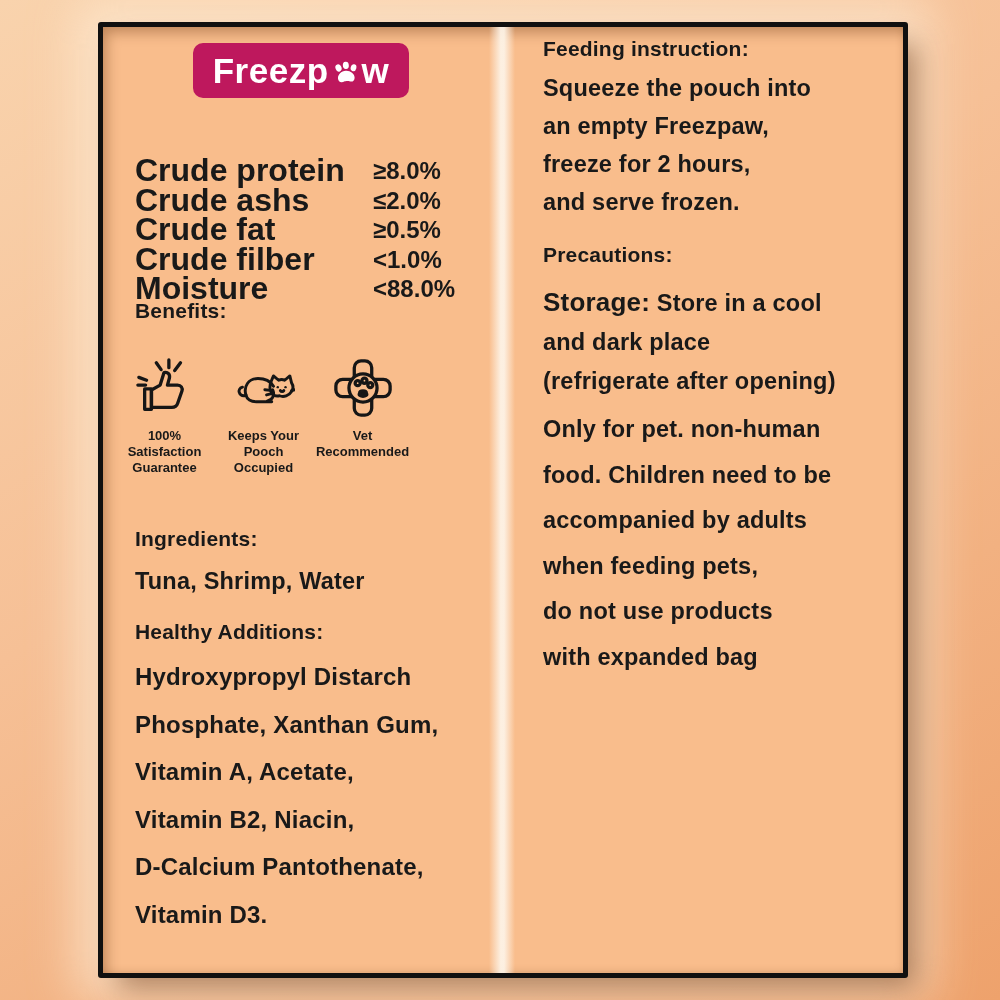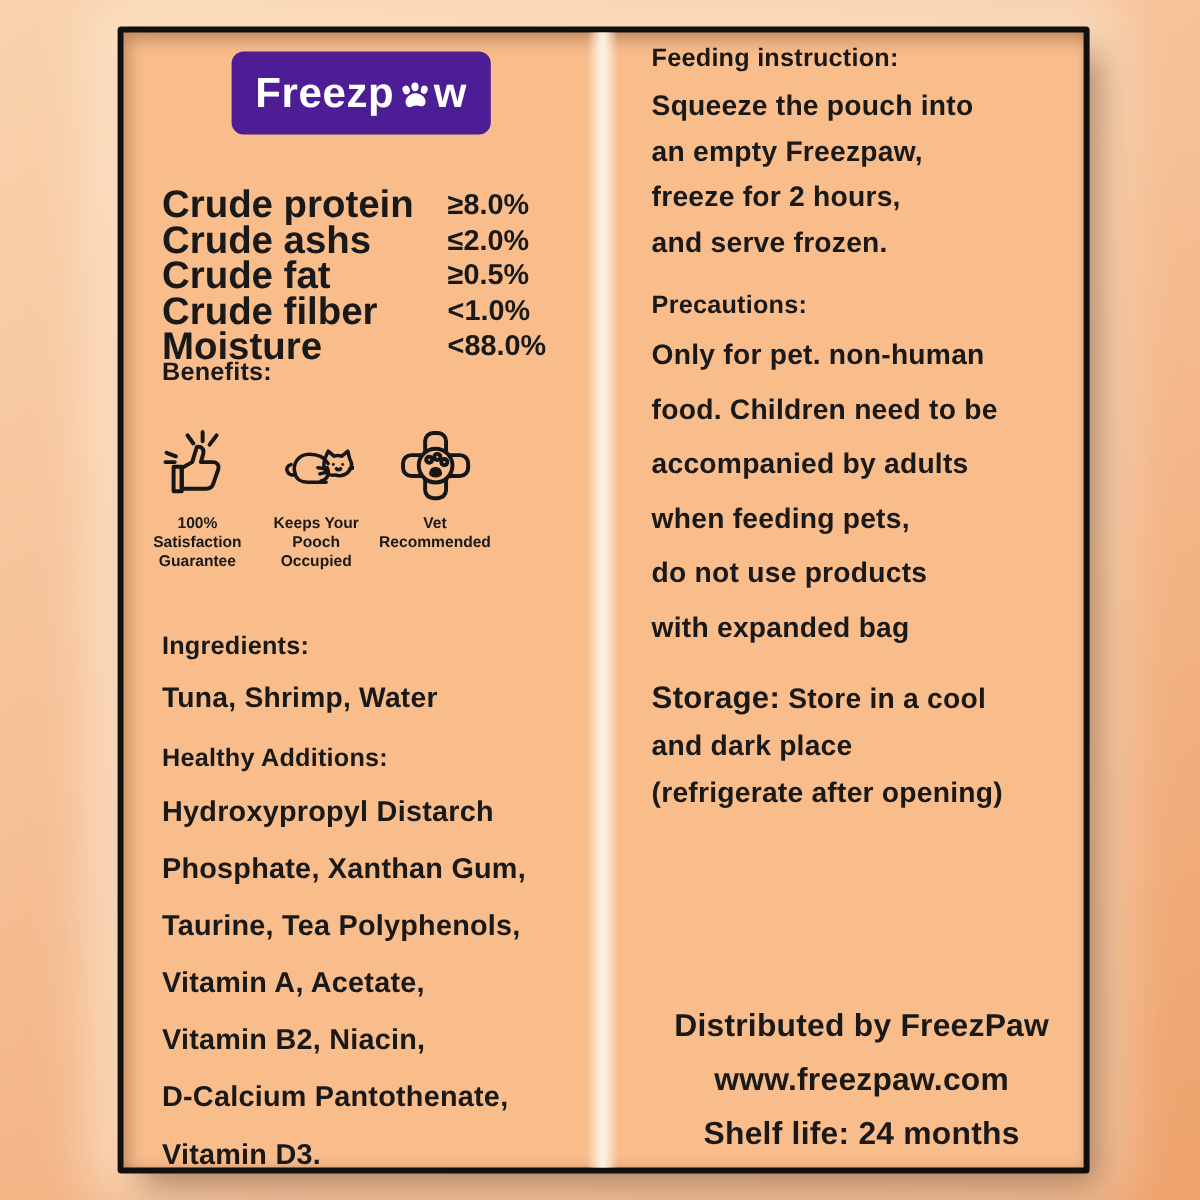--- a/index.html
+++ b/index.html
@@ -20,21 +20,21 @@
       inset -3px -4px 10px -4px rgba(92,42,8,.22);
   }
   .fold-highlight{
     position:absolute;left:386px;top:0;width:26px;height:100%;
     background:linear-gradient(90deg,rgba(253,242,229,0) 0%,rgba(253,244,232,.92) 45%,rgba(253,244,232,.92) 58%,rgba(253,242,229,0) 100%);
     pointer-events:none;
   }
   .abs{position:absolute;}
   
   .logo{
-    left:90px;top:16px;width:216px;height:69px;background:#4c1d95;border-radius:10px;
+    left:90px;top:16px;width:216px;height:55px;background:#be185d;border-radius:10px;
     display:flex;align-items:center;justify-content:center;gap:2px;
   }
   .logo-text{color:#fff;font-size:35px;font-weight:bold;letter-spacing:.5px;}
   .logo-paw{width:27px;height:25px;margin:0 1px;transform:translateY(2px) rotate(-4deg);}
   
   .h1{font-size:21px;font-weight:800;letter-spacing:.2px;}
   .body-t{font-size:23.5px;font-weight:600;letter-spacing:.2px;}
   
   .ga-table{left:32px;top:129px;width:345px;}
   .ga-row{display:flex;line-height:29.5px;}
@@ -140,51 +140,45 @@
     </div>
   </div>
 
   <div class="abs h1" style="left:32px;top:500px;">Ingredients:</div>
   <div class="abs body-t" style="left:32px;top:541px;">Tuna, Shrimp, Water</div>
 
   <div class="abs h1" style="left:32px;top:593px;">Healthy Additions:</div>
   <div class="abs healthy-list">
     <div>Hydroxypropyl Distarch</div>
     <div>Phosphate, Xanthan Gum,</div>
-    <div>Taurine, Tea Polyphenols,</div>
     <div>Vitamin A, Acetate,</div>
     <div>Vitamin B2, Niacin,</div>
     <div>D-Calcium Pantothenate,</div>
     <div>Vitamin D3.</div>
   </div>
 
   <div class="abs right-col">
     <div class="h1">Feeding instruction:</div>
     <div class="para para-feeding">
       <div>Squeeze the pouch into</div>
       <div>an empty Freezpaw,</div>
       <div>freeze for 2 hours,</div>
       <div>and serve frozen.</div>
     </div>
 
     <div class="h1 mt">Precautions:</div>
+    <div class="para para-storage">
+      <div><span class="h1" style="font-size:26px;">Storage:</span><span> Store in a cool</span></div>
+      <div>and dark place</div>
+      <div>(refrigerate after opening)</div>
+    </div>
+
     <div class="para para-precautions">
       <div>Only for pet. non-human</div>
       <div>food. Children need to be</div>
       <div>accompanied by adults</div>
       <div>when feeding pets,</div>
       <div>do not use products</div>
       <div>with expanded bag</div>
     </div>
-
-    <div class="para para-storage">
-      <div><span class="h1" style="font-size:26px;">Storage:</span><span> Store in a cool</span></div>
-      <div>and dark place</div>
-      <div>(refrigerate after opening)</div>
-    </div>
   </div>
 
-  <div class="abs footer">
-    <div>Distributed by FreezPaw</div>
-    <div>www.freezpaw.com</div>
-    <div>Shelf life: 24 months</div>
-  </div>
 </div>
 
 </body></html>

